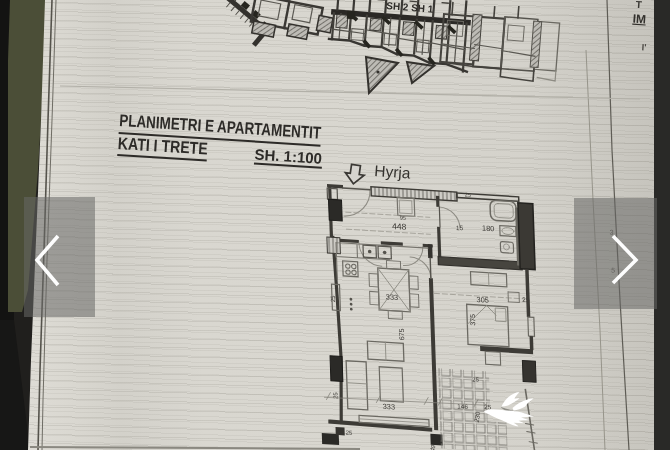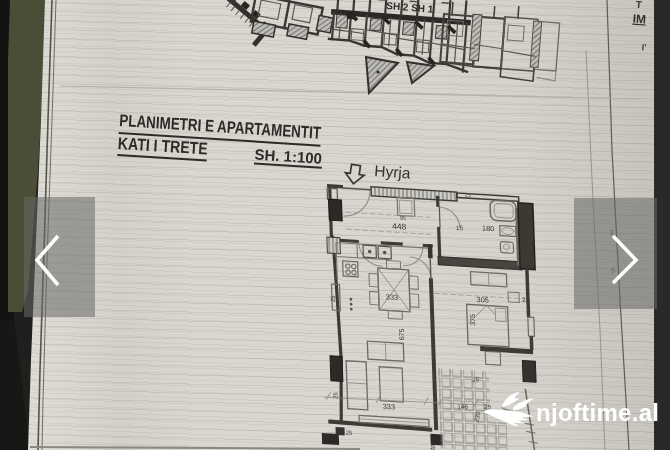--- a/index.html
+++ b/index.html
@@ -331,21 +331,20 @@
 <svg class="abs" style="left:24px;top:197px;" width="71" height="120" viewBox="0 0 71 120">
   <path d="M34,39 L13,63 L34,88" fill="none" stroke="#fdfdfd" stroke-width="3.6"></path>
 </svg>
 
 <div class="abs" style="left:574px;top:198px;width:83px;height:111px;background:rgba(104,104,102,0.55);"></div>
 
 <svg class="abs" style="left:574px;top:198px;" width="83" height="111" viewBox="0 0 83 111">
   <path d="M39,38 L62,62 L39,85" fill="none" stroke="#fdfdfd" stroke-width="3.6"></path>
 </svg>
 
-<div class="abs" style="left:536px;top:399px;color:#fff;font-size:24px;font-weight:bold;letter-spacing:0.3px;">njoftime.al</div>
 
 <svg class="abs" style="left:475px;top:385px;" width="70" height="48" viewBox="0 0 70 48">
   <path d="M26,22 C33,24.5 41,26.5 48,28.5 C52,29.3 55,30.2 57,31 C51,31 46,31.2 42,31.8 C36,29.5 30,25.8 26,22.4 Z" fill="rgba(80,79,73,0.5)"></path>
   <path d="M26.5,21.6 C28.5,17 32.5,11.5 39,8.5 C41,7.5 43.2,7 44.6,7.3 C42.2,9.4 40.4,11.6 39.4,13.8 C40.8,13.4 42.6,13.2 44.4,13.4 C41.4,15.6 37.6,18.2 33,20.6 C31,21.2 28.6,21.6 26.5,21.6 Z" fill="#ffffff"></path>
   <path d="M37.5,23 C41,19.5 46.5,16 53,14.2 C55.4,13.6 57.4,13.4 58.2,13.7 C54.6,16.2 51.8,18.8 50.2,21.4 C46.4,23.6 42.2,25 38.6,25.4 Z" fill="#ffffff"></path>
   <path d="M8.9,26.8 C11,24.8 13.5,24 16.5,24.2 C22,24.4 30,25.2 40,26.2 L41,26.2 C48,27.5 54,29.5 58.5,31.5 C53.5,32 49.5,32.2 46,32.6 C49.5,33.8 52.5,34.6 54.5,35 C50,35.2 46.5,35.4 43.5,35.8 C45.8,36.8 47.5,37.5 48.8,38.2 C45,38.2 41.6,38 38.6,37.8 C41,39.2 42.6,40.4 43.4,41.4 C39.8,40.8 36.4,39.6 33.4,38.2 C25,34.5 15,30.5 8.9,26.8 Z" fill="#ffffff"></path>
 </svg>
 
 </div>
 

